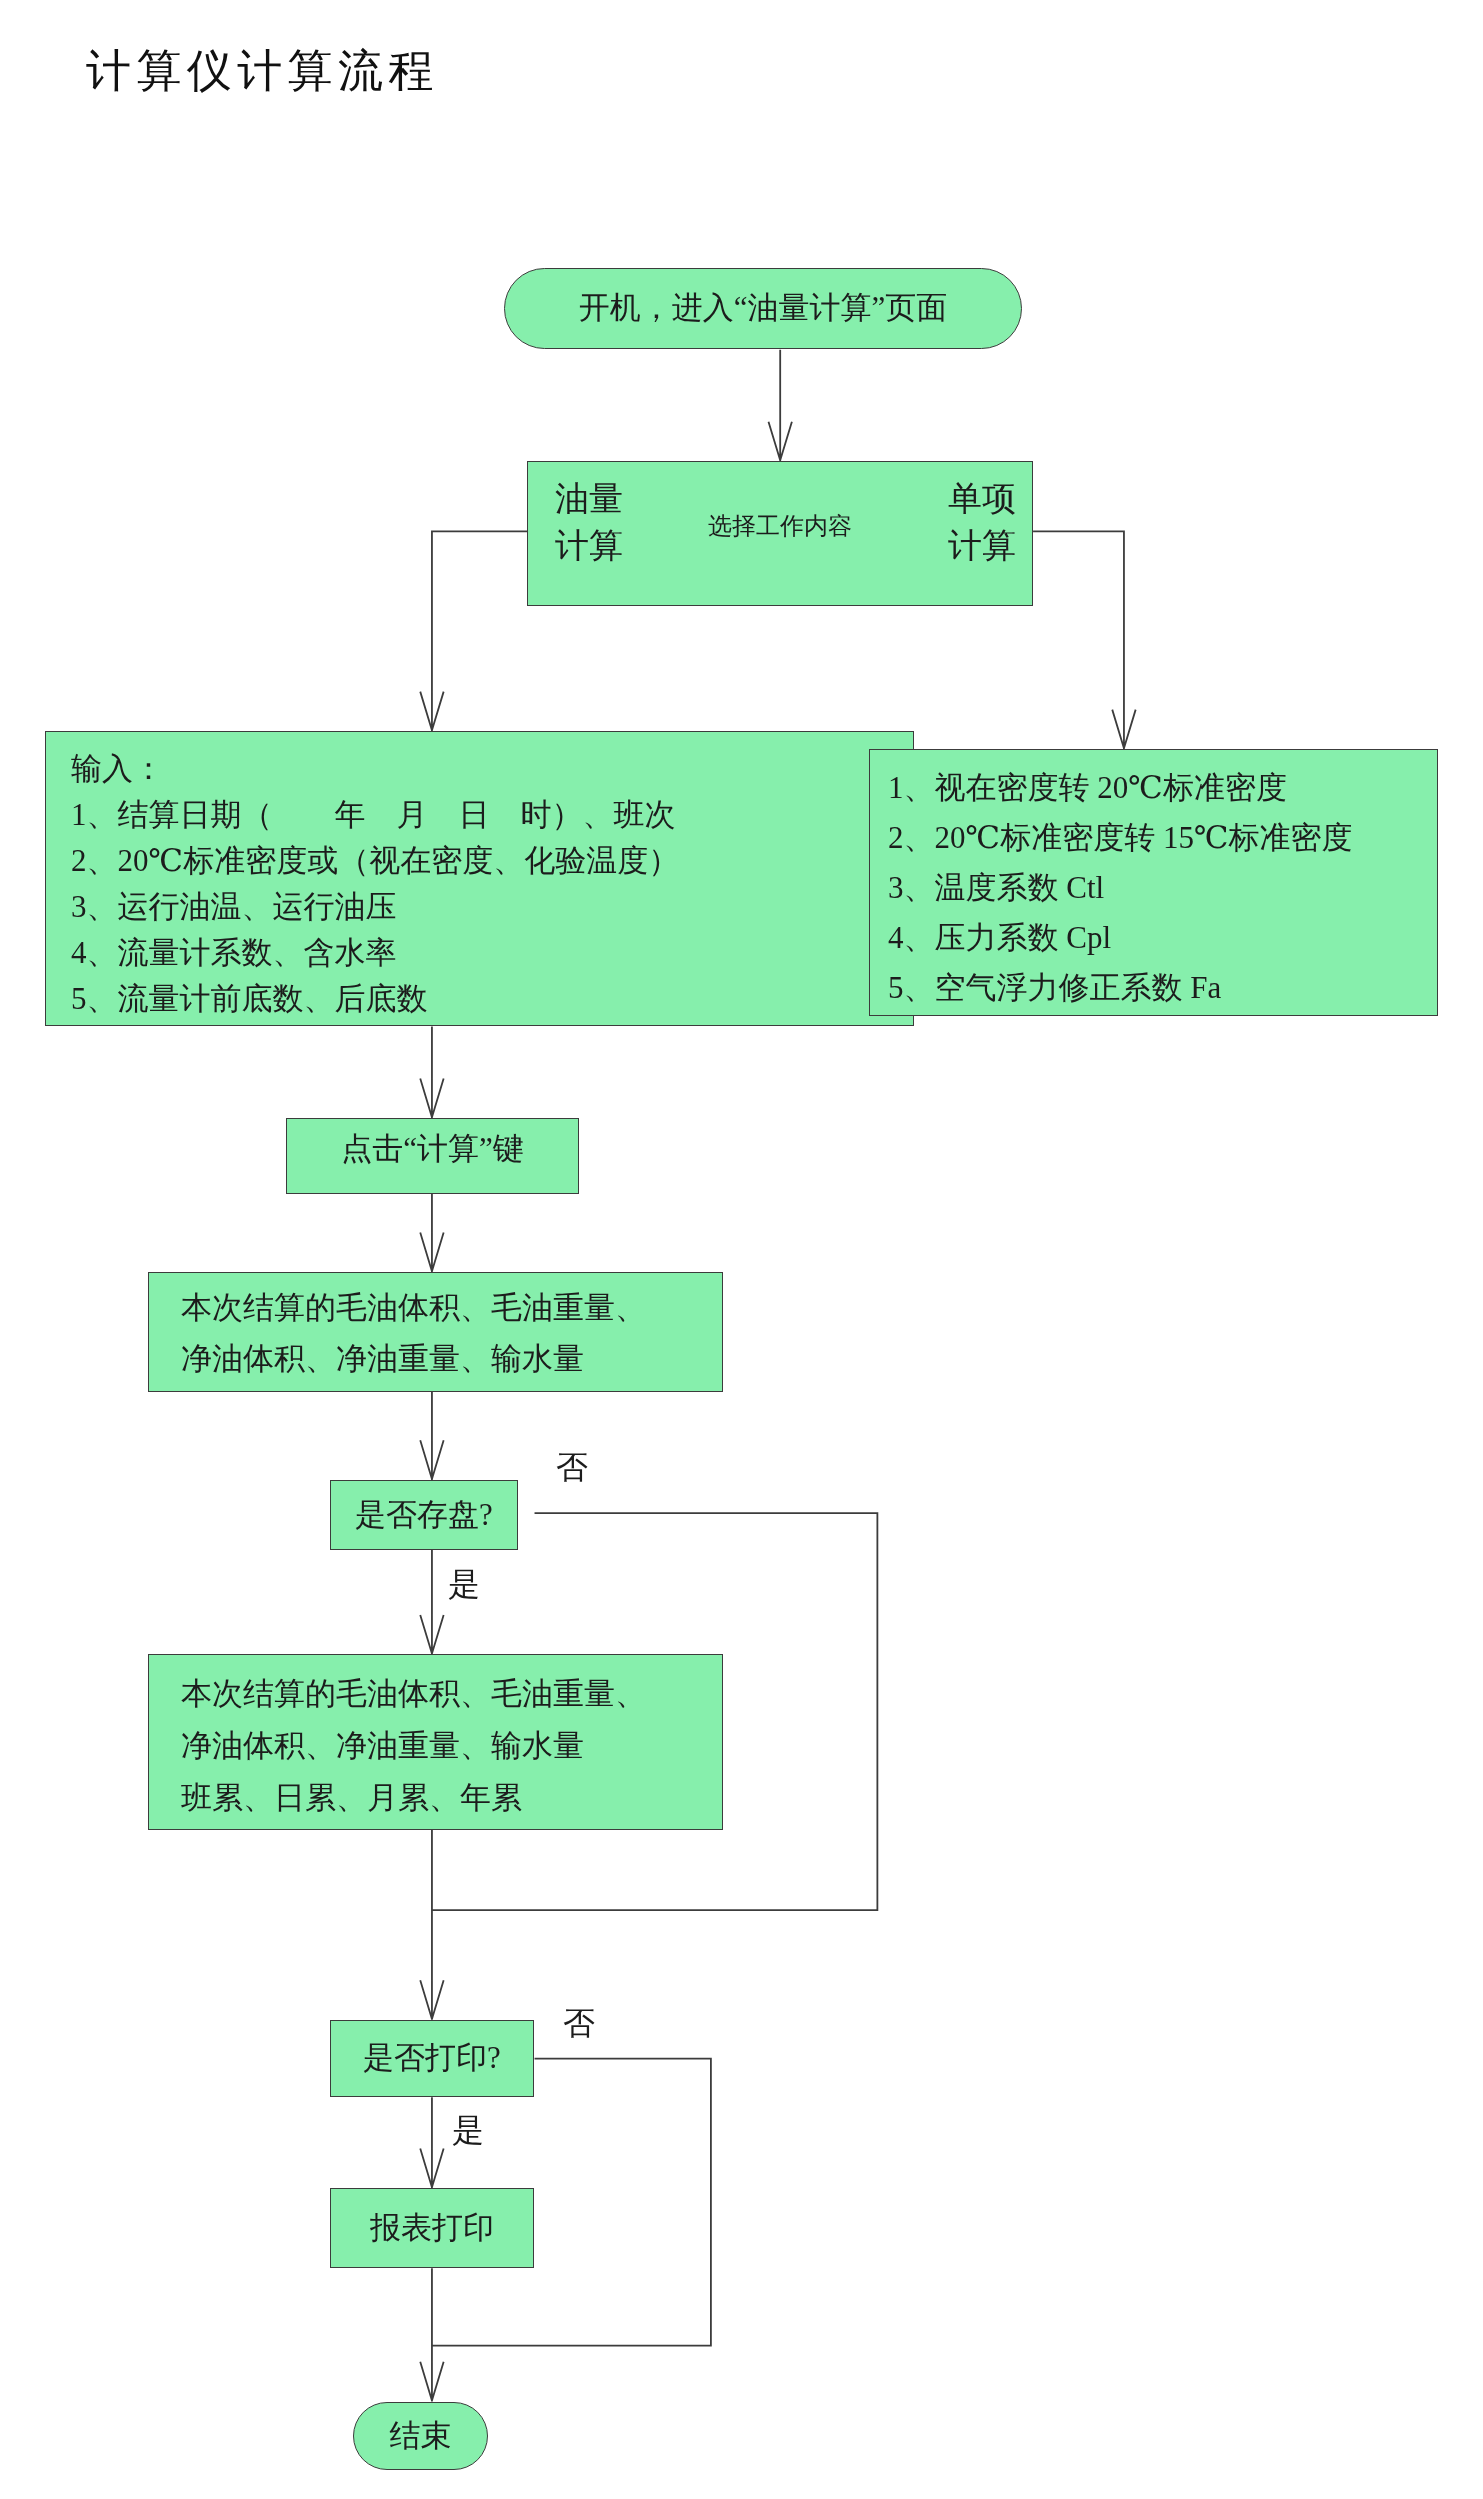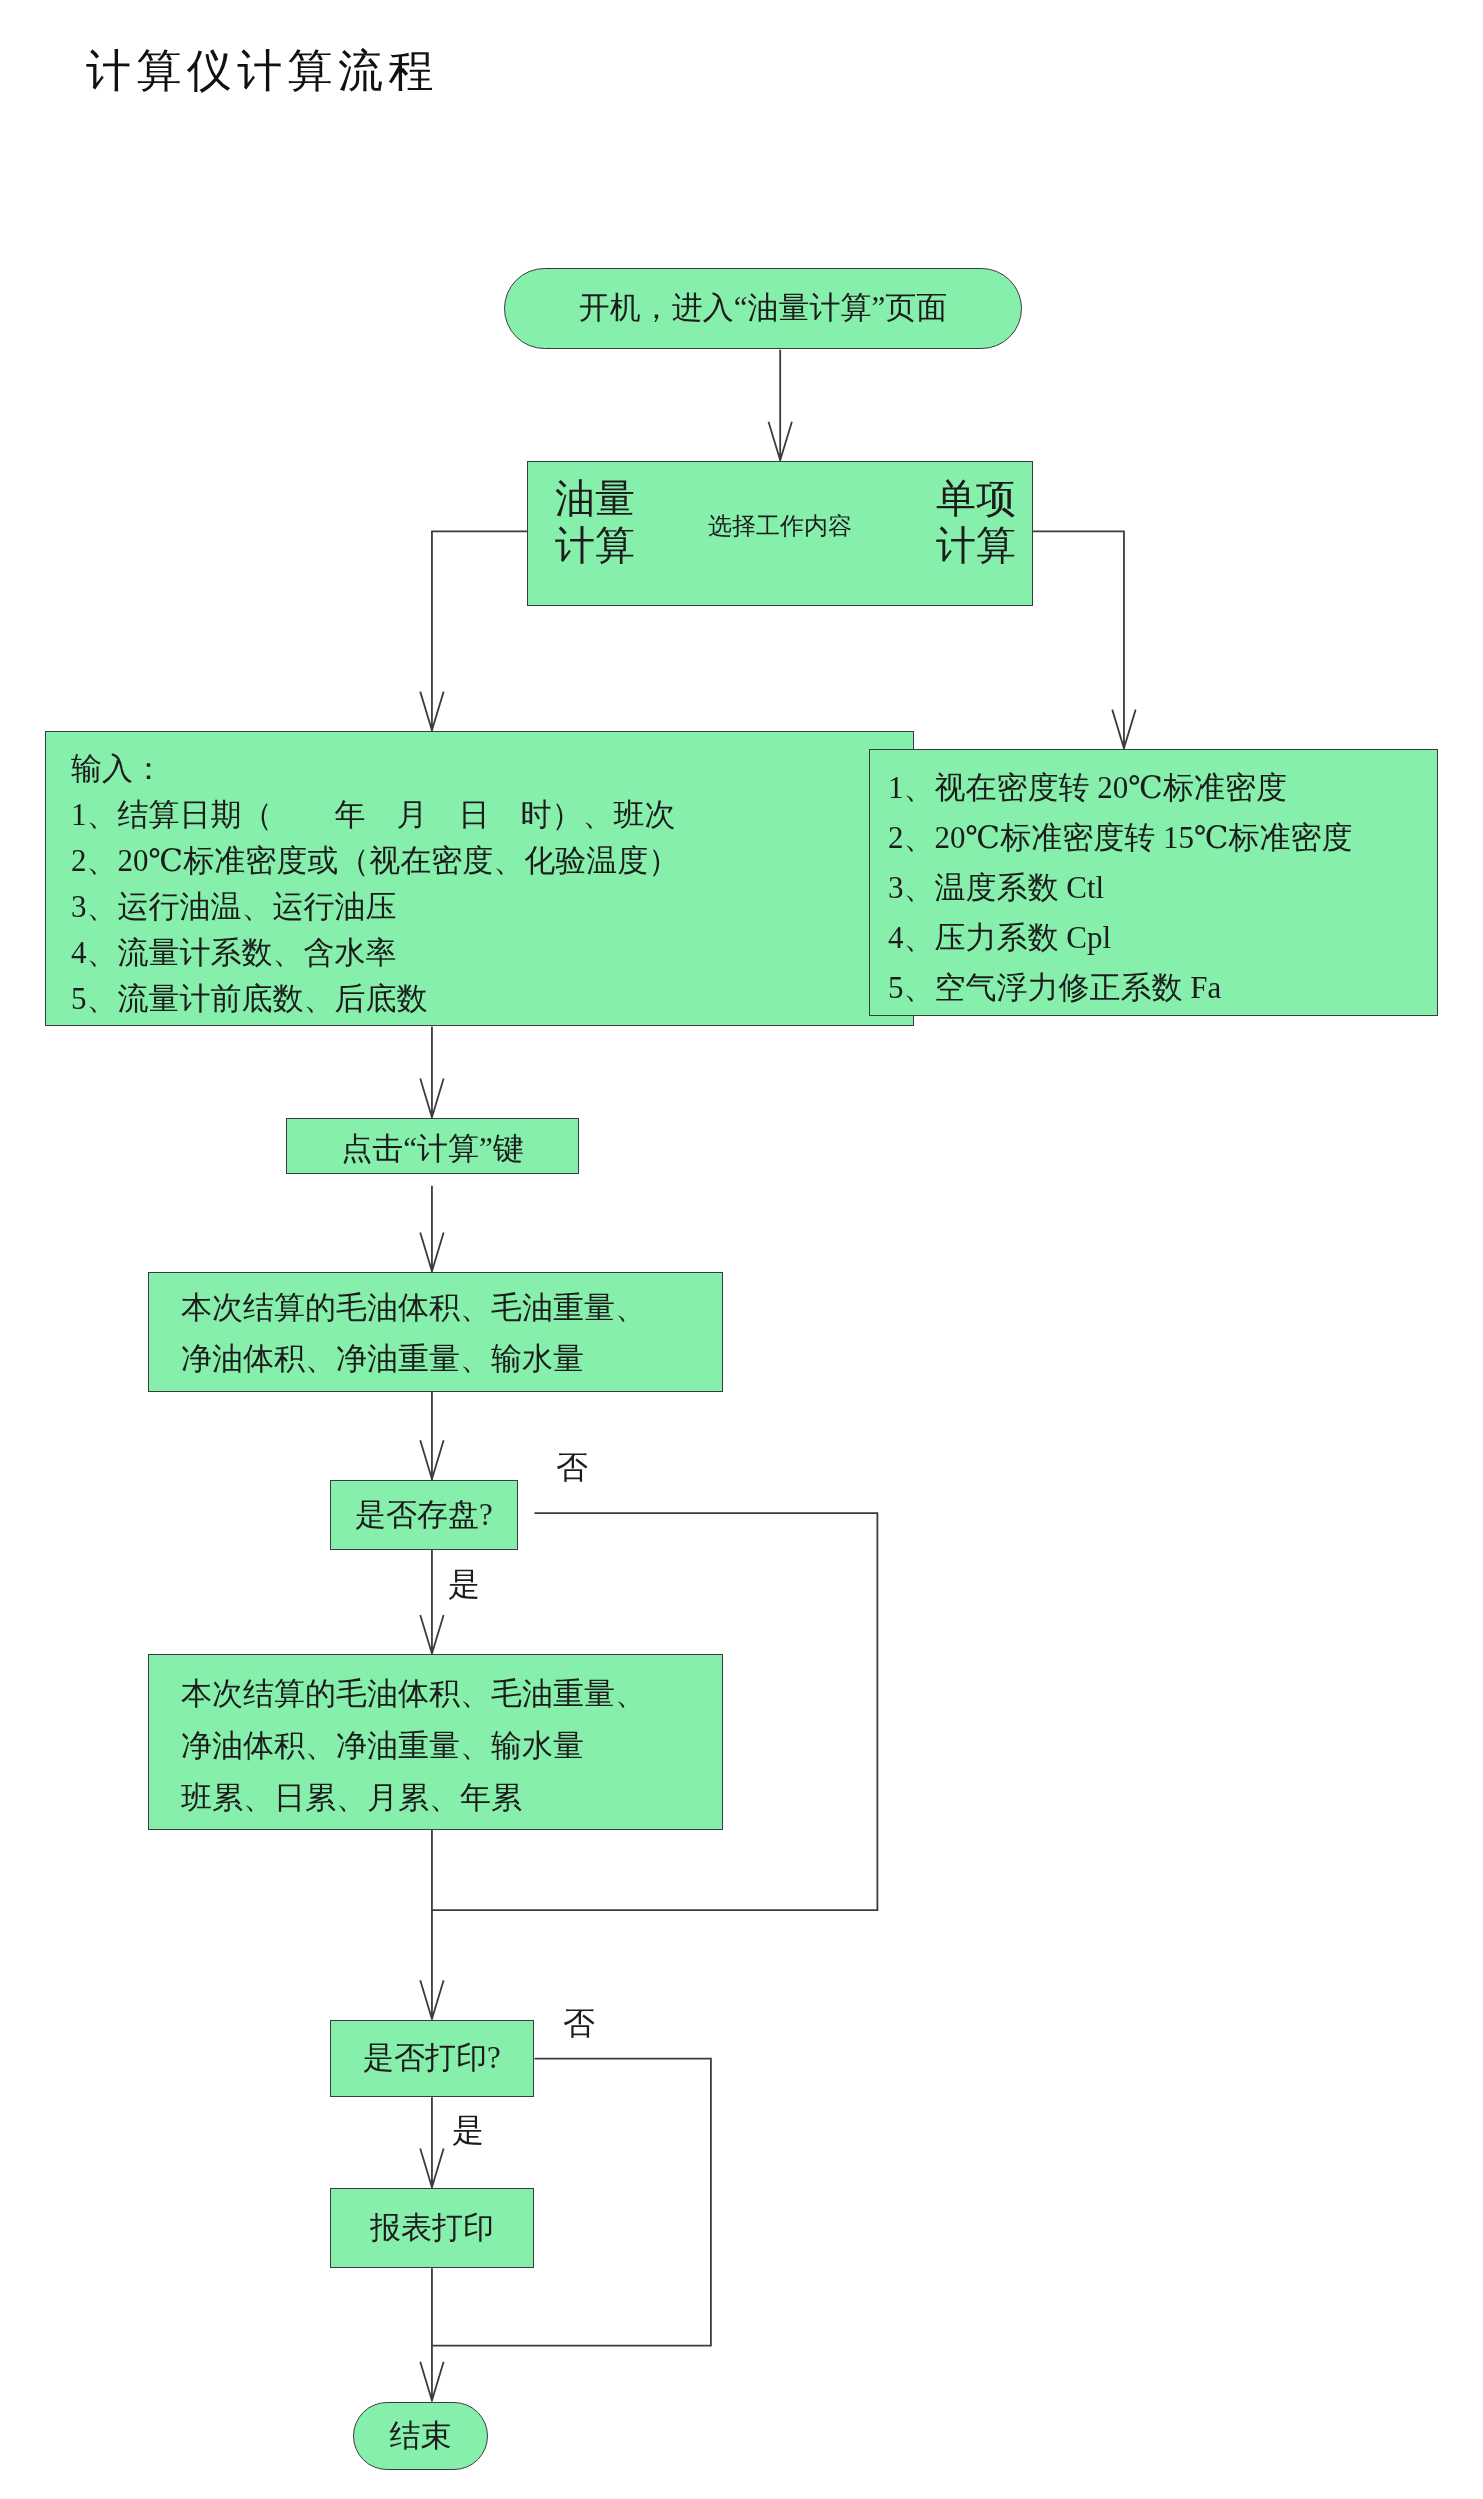--- a/index.html
+++ b/index.html
@@ -13,21 +13,21 @@
     position:absolute;box-sizing:border-box;border:1.8px solid #3c3c3c;
     background:#86efac;font-size:31px;line-height:1.25;
   }
   .terminator{border-radius:41px;display:flex;align-items:center;justify-content:center;}
   .centered{display:flex;align-items:center;justify-content:center;text-align:center;}
   .title{
     position:absolute;left:86px;top:41px;font-size:45px;letter-spacing:5.4px;
     color:#111;white-space:nowrap;
   }
   .list-line{white-space:nowrap;}
-  .sel-side{position:absolute;top:12.6px;font-size:40px;line-height:47px;text-align:center;}
+  .sel-side{position:absolute;top:12.6px;font-size:34px;line-height:47px;text-align:center;}
   .sel-center{position:absolute;left:0;right:0;top:49px;text-align:center;font-size:24px;}
   .flow-label{position:absolute;font-size:32px;line-height:1;color:#1c1c1c;}
   .top-note{display:flex;justify-content:center;padding-top:10.8px;}
 </style>
 </head>
 <body>
 
 <div id="page">
 
   <svg id="connectors" viewBox="0 0 1648 2777" xmlns="http://www.w3.org/2000/svg" fill="none" stroke="#3c3c3c" stroke-width="2">
@@ -85,21 +85,21 @@
   </div>
 
   <div class="node" style="left:869px;top:749px;width:569px;height:267px;padding:12.6px 0 0 18px;line-height:50px;">
     <div class="list-line">1、视在密度转 20℃标准密度</div>
     <div class="list-line">2、20℃标准密度转 15℃标准密度</div>
     <div class="list-line">3、温度系数 Ctl</div>
     <div class="list-line">4、压力系数 Cpl</div>
     <div class="list-line">5、空气浮力修正系数 Fa</div>
   </div>
 
-  <div class="node top-note" style="left:286px;top:1118px;width:293px;height:56px;">
+  <div class="node top-note" style="left:286px;top:1118px;width:293px;height:76px;">
     <span>点击“计算”键</span>
   </div>
 
   <div class="node" style="left:148px;top:1272px;width:575px;height:120px;padding:9px 0 0 32px;line-height:51px;">
     <div class="list-line">本次结算的毛油体积、毛油重量、</div>
     <div class="list-line">净油体积、净油重量、输水量</div>
   </div>
 
   <div class="node centered" style="left:330px;top:1480px;width:188px;height:70px;">
     <span>是否存盘?</span>

